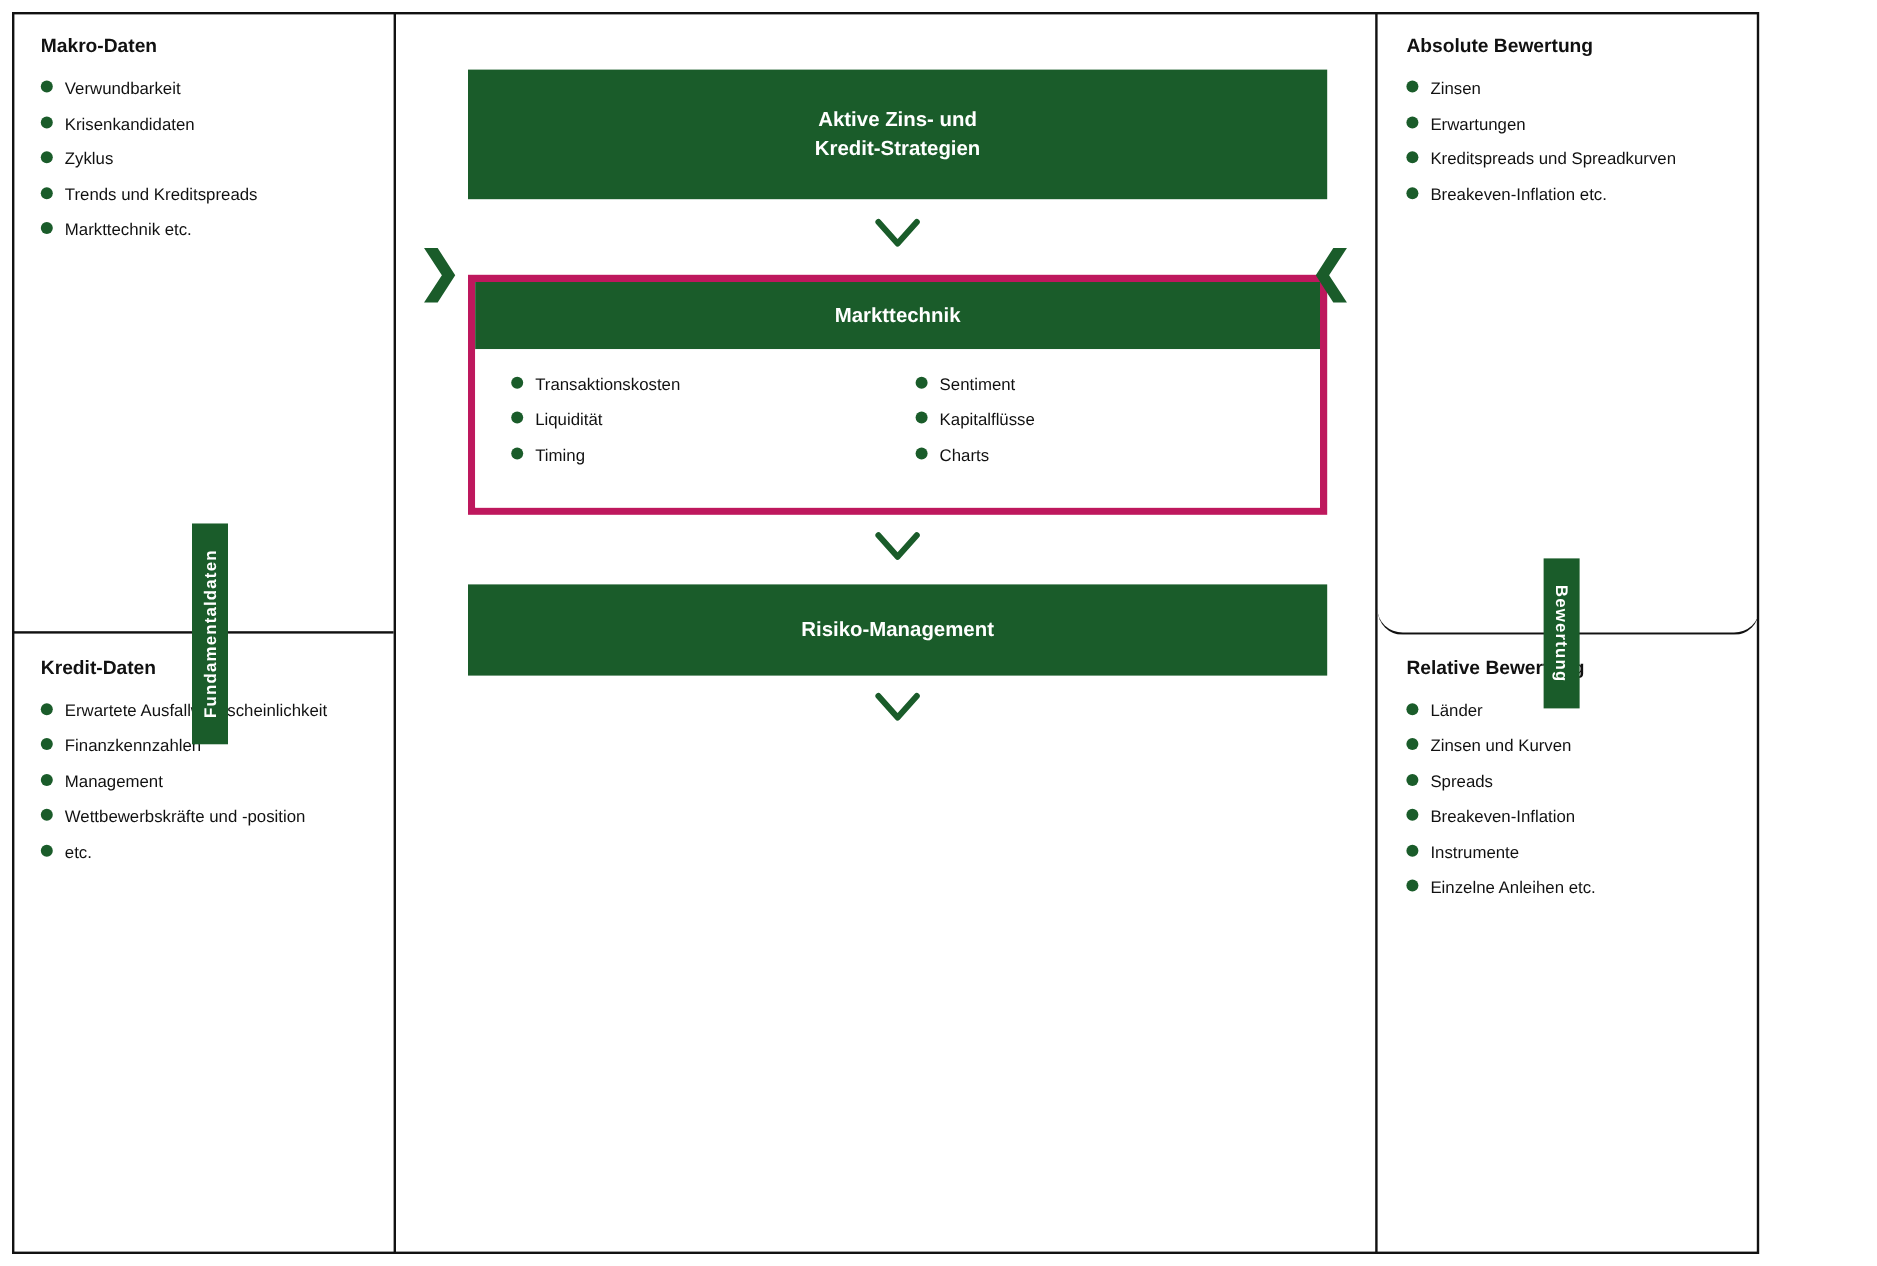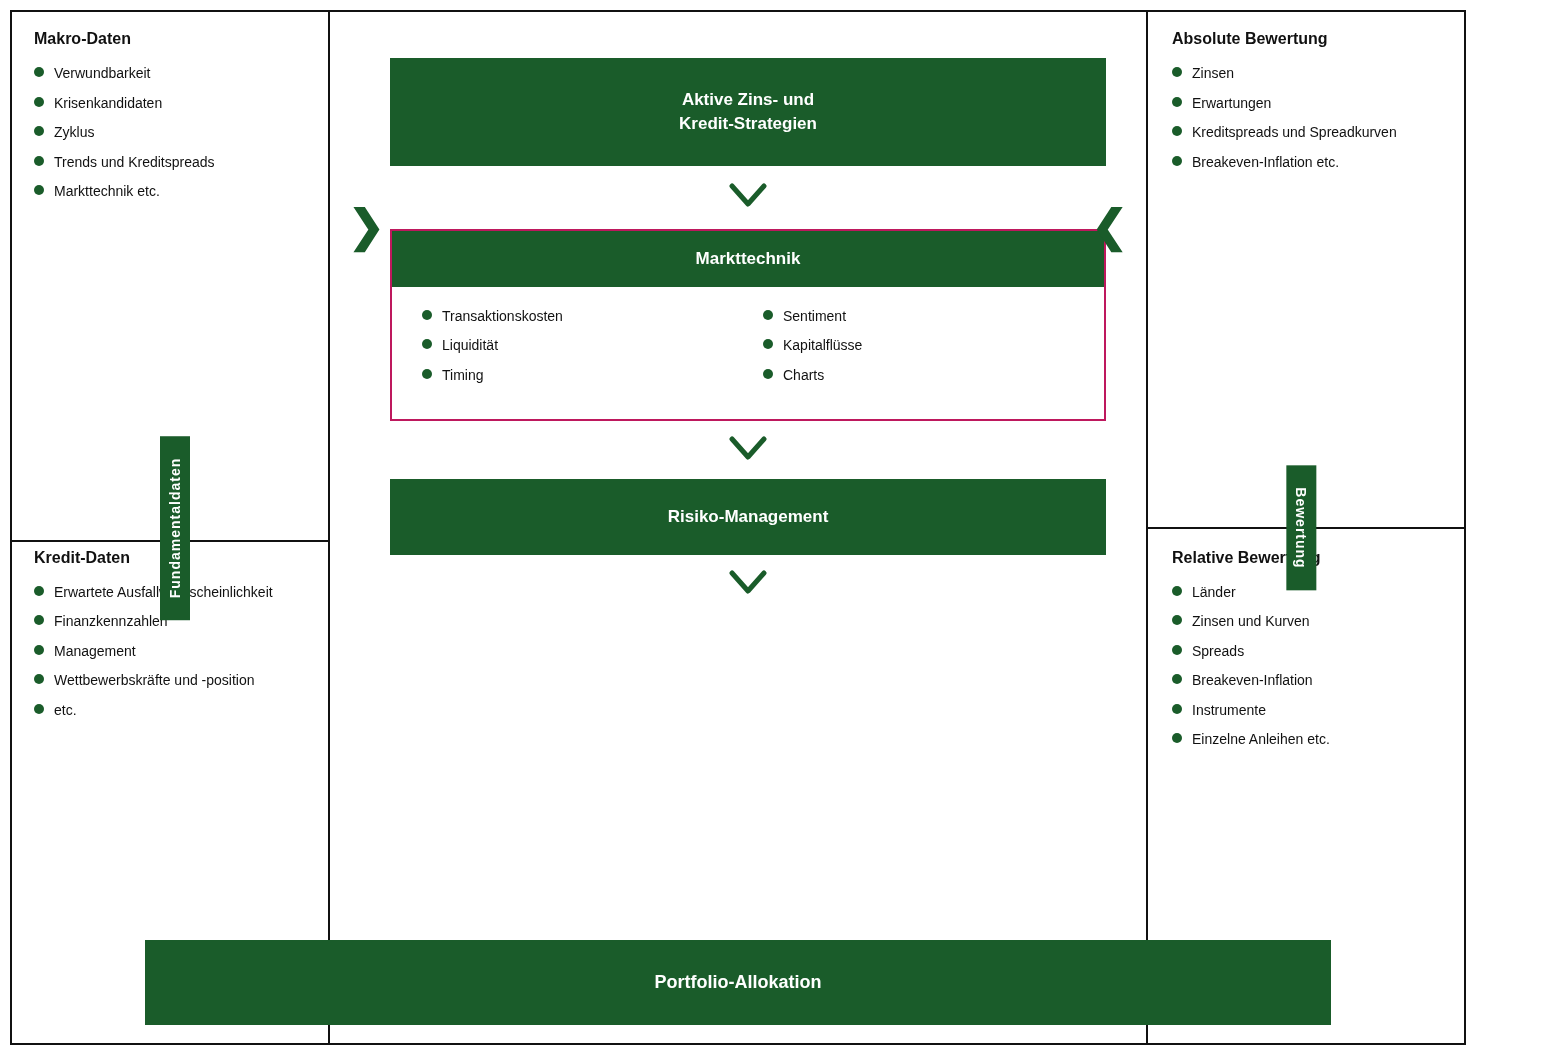--- a/index.html
+++ b/index.html
@@ -47,39 +47,40 @@
     }
 
     .left-panel-top {
       flex: 1;
       border-bottom: 2px solid #111;
       padding: 20px 24px;
     }
 
     .left-panel-bottom {
       flex: 1;
-      padding: 7px 24px;
+      padding: 21px 24px;
     }
 
     
     .right-panel {
       position: absolute;
       top: 10px;
       right: 10px;
       width: 320px;
       bottom: 10px;
       border-left: 2px solid #111;
       display: flex;
       flex-direction: column;
     }
 
     .right-panel-top {
       flex: 1;
       border-bottom: 2px solid #111;
       padding: 20px 24px;
+      border-radius: 21px;
     }
 
     .right-panel-bottom {
       flex: 1;
       padding: 20px 24px;
     }
 
     
     .section-title {
       font-weight: bold;
@@ -234,21 +235,21 @@
   <div style="position:absolute; left:330px; right:330px; top:30px; bottom:30px; display:flex; flex-direction:column; align-items:center; padding:28px 40px 0 60px; gap:0;">
 
     <div style="background:#1a5c2a; color:#fff; font-weight:bold; font-size:17px; text-align:center; width:100%; padding:30px 20px; display:flex; align-items:center; justify-content:center; line-height:1.4;">
       <span>Aktive Zins- und<br>Kredit-Strategien</span>
     </div>
 
     <div style="color:#1a5c2a; font-size:38px; margin:10px 0; text-align:center;"><svg width="40" height="28" viewBox="0 0 40 28" xmlns="http://www.w3.org/2000/svg">
           <polyline points="4,4 20,22 36,4" fill="none" stroke="#1a5c2a" stroke-width="5" stroke-linecap="round" stroke-linejoin="round"></polyline>
         </svg></div>
 
-    <div style="width:100%; border:2px solid #be185d; background:#fff;">
+    <div style="width:100%; border:6px solid #be185d; background:#fff;">
       <div style="background:#1a5c2a; color:#fff; font-weight:bold; font-size:17px; text-align:center; padding:18px 20px;">Markttechnik</div>
       <div style="padding:20px 30px 24px 30px; background:#fff; border:none;">
         <div style="display:flex; gap:30px;">
           <div style="flex:1;">
             <ul class="bullet-list">
               <li>
                   <span class="bullet-dot"></span>
                   <span>Transaktionskosten</span>
                 </li>
               <li>
@@ -290,15 +291,14 @@
     <div style="background:#1a5c2a; color:#fff; font-weight:bold; font-size:17px; text-align:center; width:100%; padding:28px 20px; display:flex; align-items:center; justify-content:center;">Risiko-Management</div>
 
     <div style="color:#1a5c2a; font-size:38px; margin:10px 0; text-align:center; line-height:1;">
       <svg width="40" height="28" viewBox="0 0 40 28" xmlns="http://www.w3.org/2000/svg">
         <polyline points="4,4 20,22 36,4" fill="none" stroke="#1a5c2a" stroke-width="5" stroke-linecap="round" stroke-linejoin="round"></polyline>
       </svg>
     </div>
 
   </div>
 
-  <div style="position:absolute; bottom:30px; left:145px; right:145px; background:#1a5c2a; color:#fff; font-weight:bold; font-size:18px; text-align:center; padding:32px 20px; display:flex; align-items:center; justify-content:center;">Portfolio-Allokation</div>
 
 </div>
 
 </body></html>

